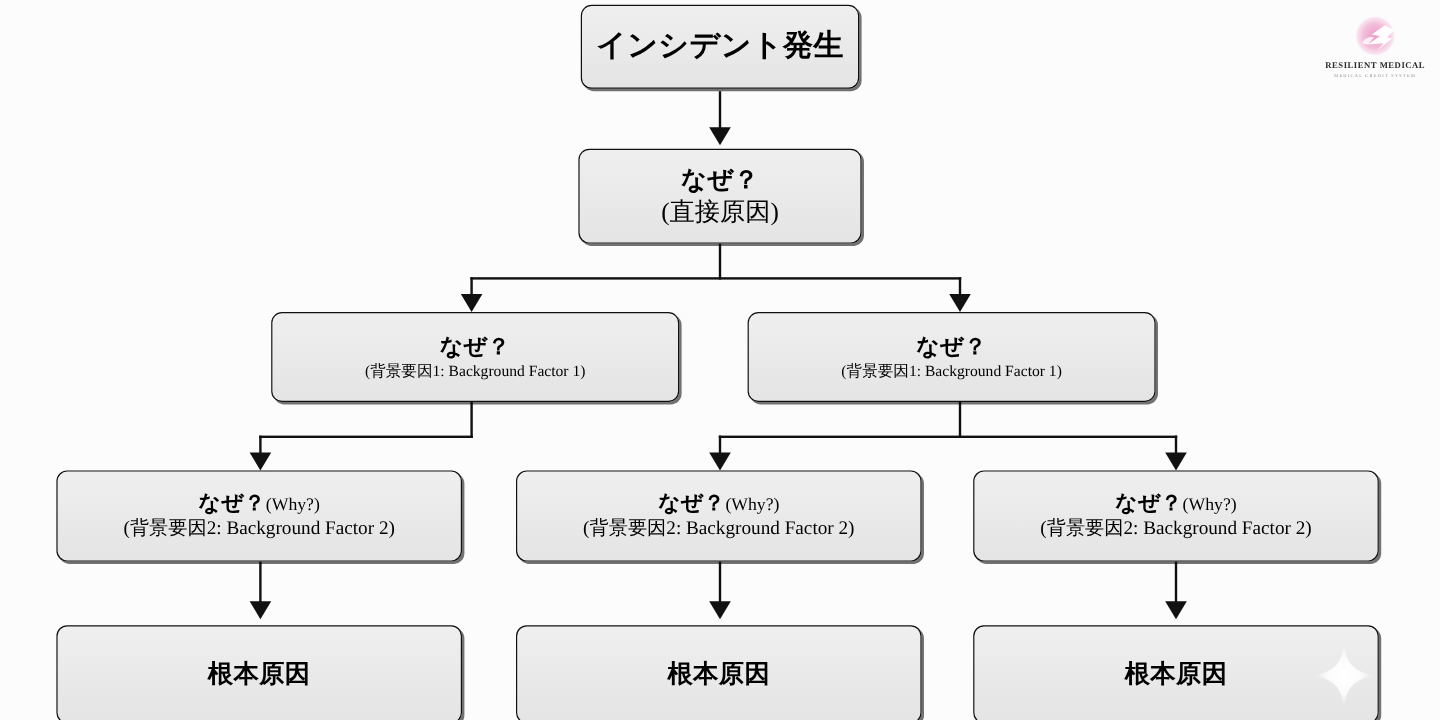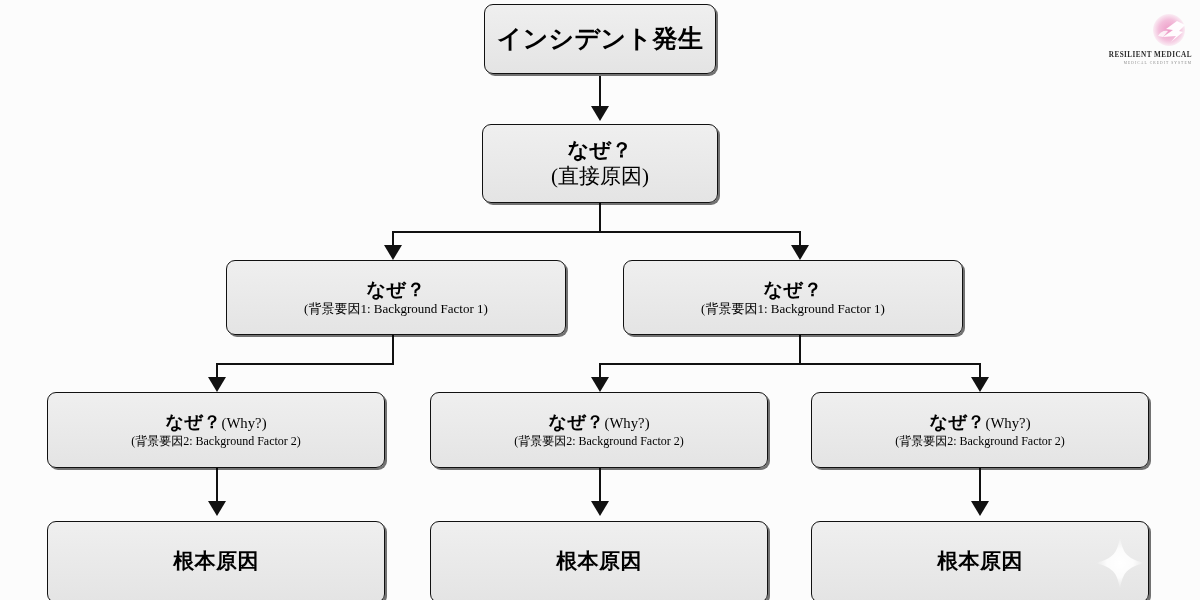--- a/index.html
+++ b/index.html
@@ -46,21 +46,21 @@
     letter-spacing: 0;
   }
 
   
   .lvl1 .line-main { font-size: 25px; }
   .lvl2 .line-main { font-size: 21px; }
   .lvl2 .line-sub  { font-size: 21px; }
   .lvl3 .line-main { font-size: 19px; }
   .lvl3 .line-sub  { font-size: 13px; }
   .lvl4 .line-main { font-size: 18px; }
-  .lvl4 .line-sub  { font-size: 12px; }
+  .lvl4 .line-sub  { font-size: 16px; }
   .lvl5 .line-main { font-size: 21px; }
 
   
   .conn {
     position: absolute;
     background: #111111;
   }
   .conn-v { width: 2.4px; }
   .conn-h { height: 2.4px; }
 
@@ -78,21 +78,21 @@
     position: absolute;
     pointer-events: none;
   }
   .sparkle svg { display: block; }
 
   
   #logo {
     position: absolute;
     display: flex;
     flex-direction: column;
-    align-items: flex-end;
+    align-items: center;
   }
   #logo-mark {
     width: 46px;
     height: 38px;
     position: relative;
   }
   #logo-mark .blob {
     position: absolute;
     left: 7px;
     top: 2px;

